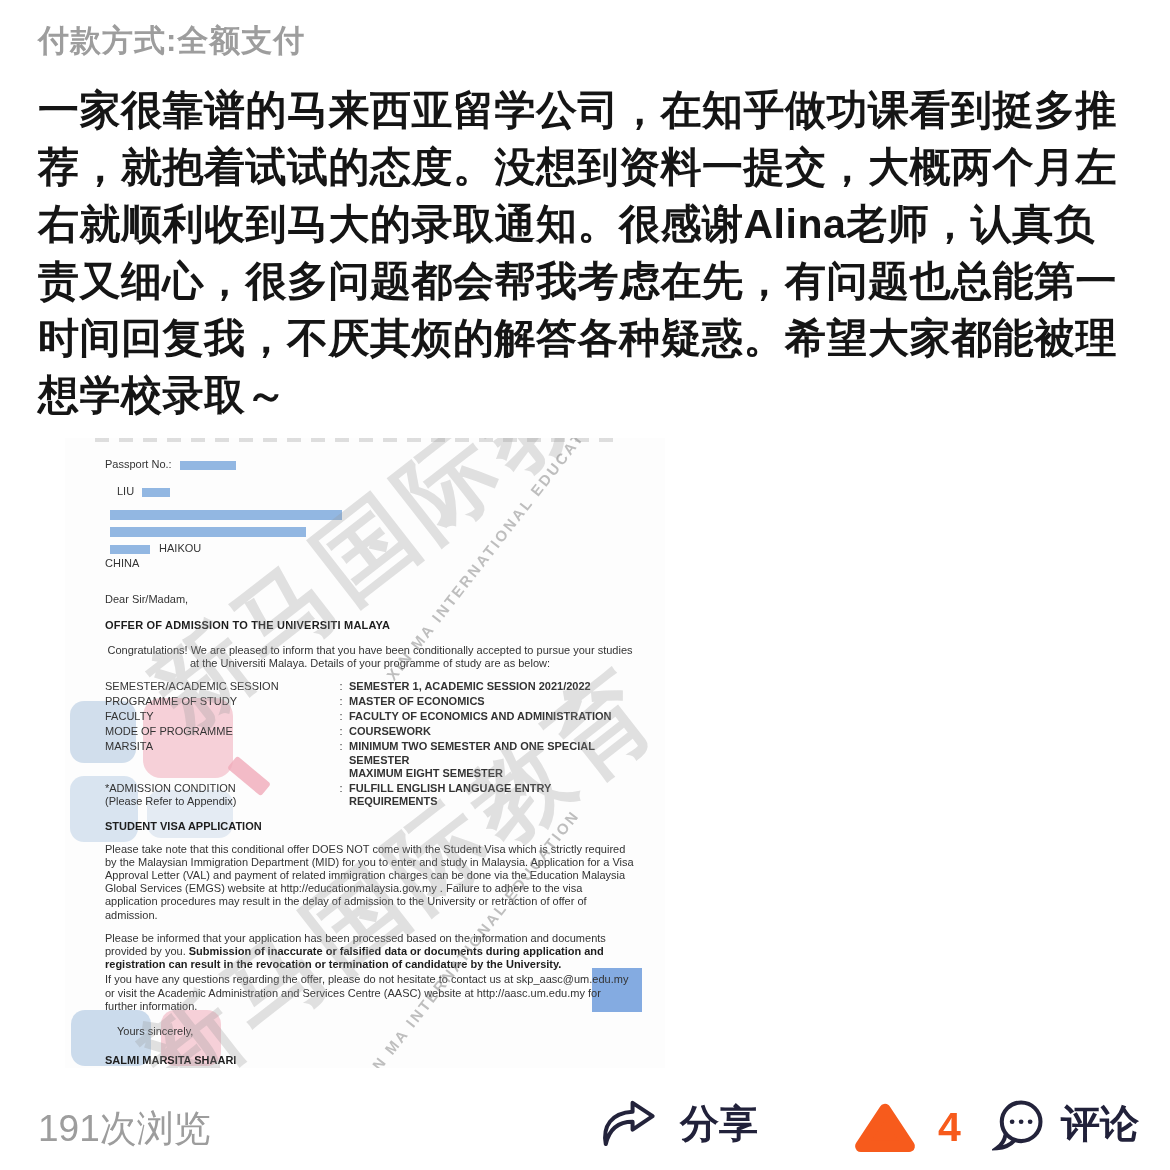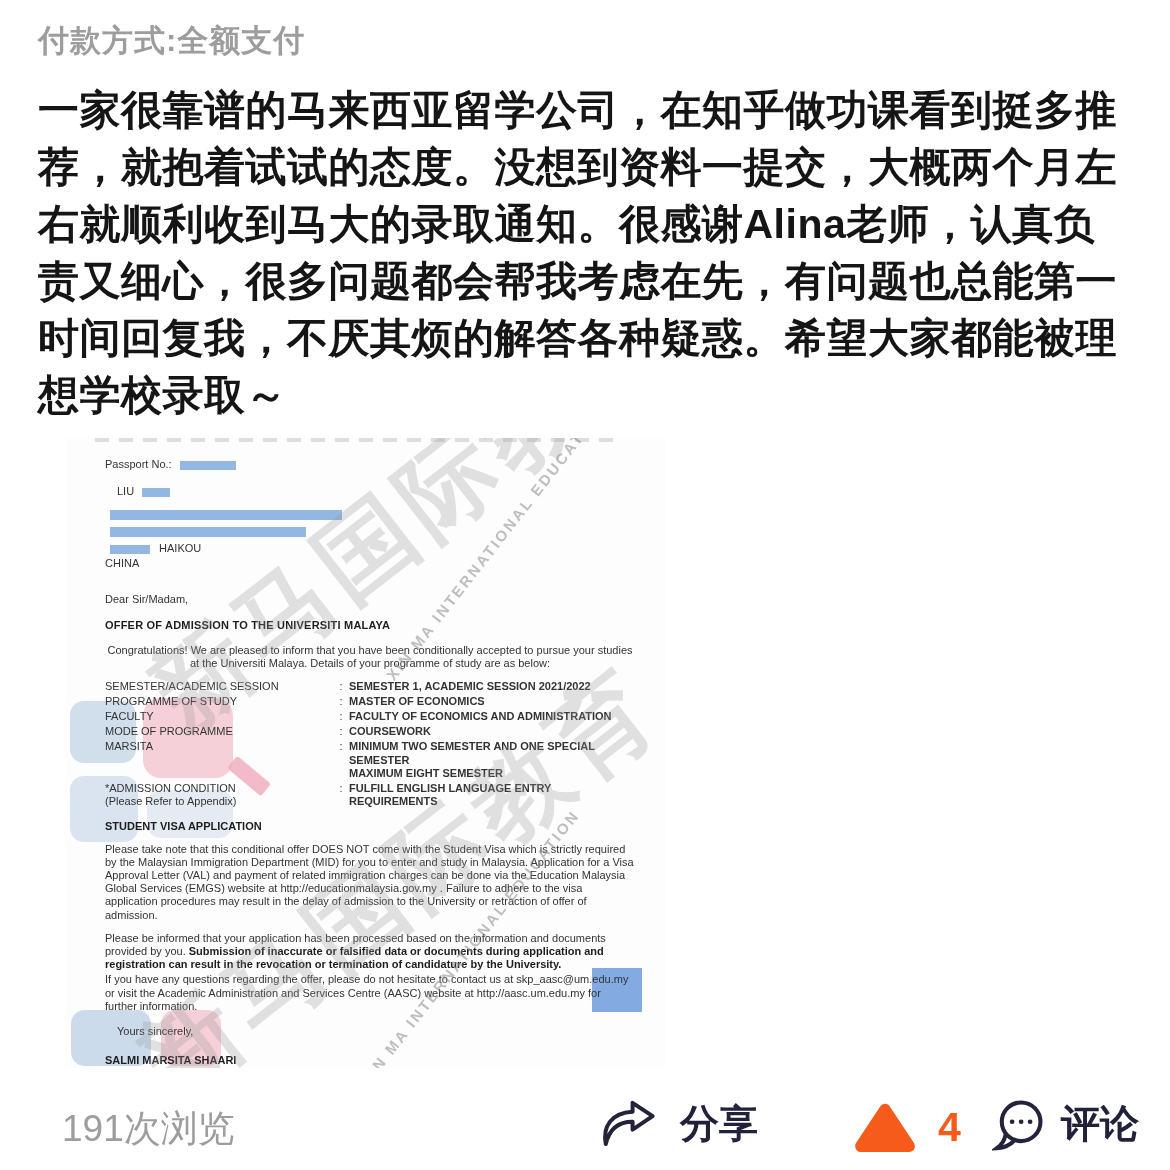--- a/index.html
+++ b/index.html
@@ -59,21 +59,21 @@
   .ls-tag{left:162px;top:330px;width:44px;height:16px;background:rgba(240,170,185,.8);transform:rotate(40deg);border-radius:3px;}
   .ls-blue2{left:5px;top:338px;width:68px;height:66px;background:rgba(173,197,223,.45);}
   .ls-blue3{left:82px;top:352px;width:86px;height:48px;background:rgba(173,197,223,.30);}
   .ls-blue-b{left:6px;top:572px;width:80px;height:56px;background:rgba(170,197,225,.6);}
   .ls-pink-b{left:96px;top:572px;width:60px;height:56px;background:rgba(244,198,207,.82);}
   .sig-redact{
     position:absolute;z-index:1;left:527px;top:530px;width:50px;height:44px;
     background:#84abe1;
   }
   
-  .views{position:absolute;left:38px;top:1104px;font-size:37px;color:#9d9d9d;margin-left:24px;}
+  .views{position:absolute;left:38px;top:1104px;font-size:37px;color:#9d9d9d;}
   .foot-group{position:absolute;display:flex;align-items:center;cursor:pointer;}
   .foot-label{font-size:39px;font-weight:600;color:#21213a;}
   .share-group{left:598px;top:1097px;gap:24px;}
   .vote-group{left:852px;top:1100px;gap:20px;}
   .vote-count{font-size:41px;font-weight:700;color:#f75b1c;}
   .comment-group{left:992px;top:1097px;gap:13px;}
   svg{display:block;}
 </style>
 </head>
 <body>

